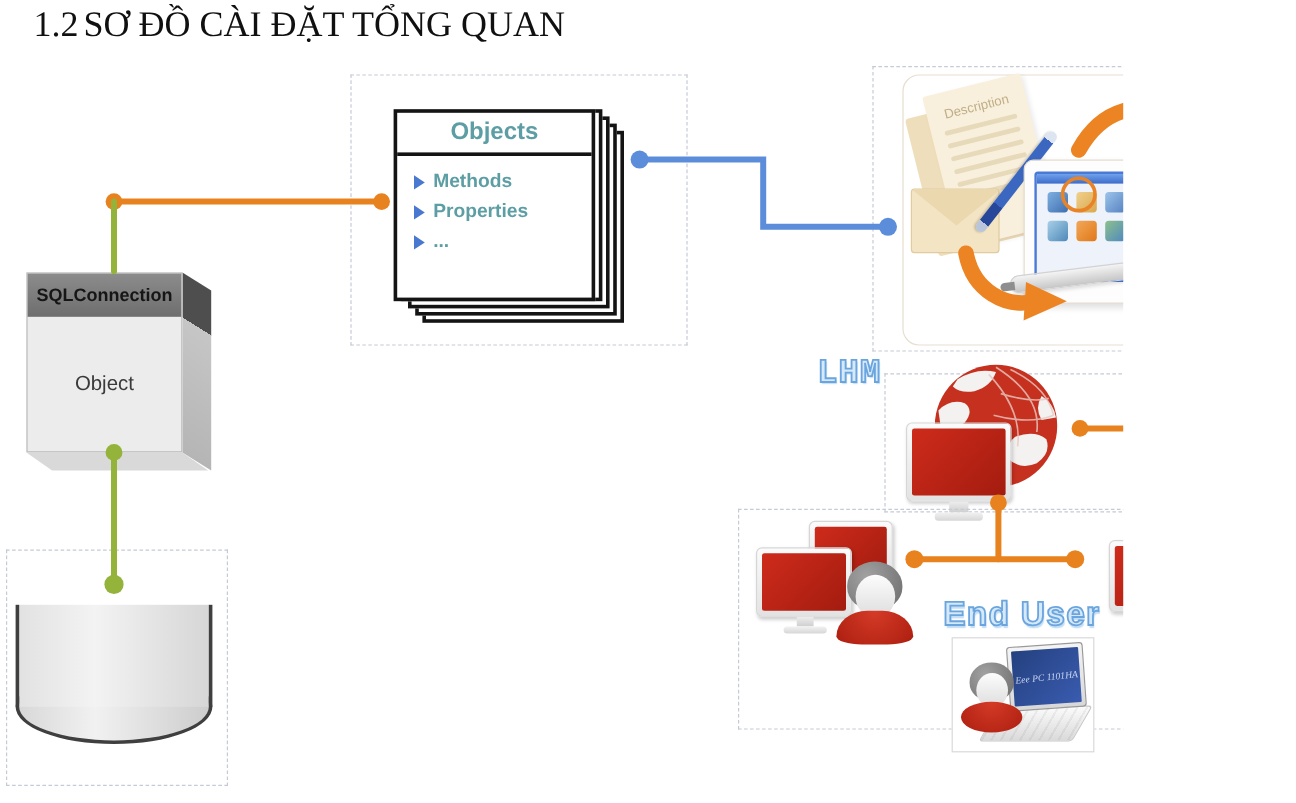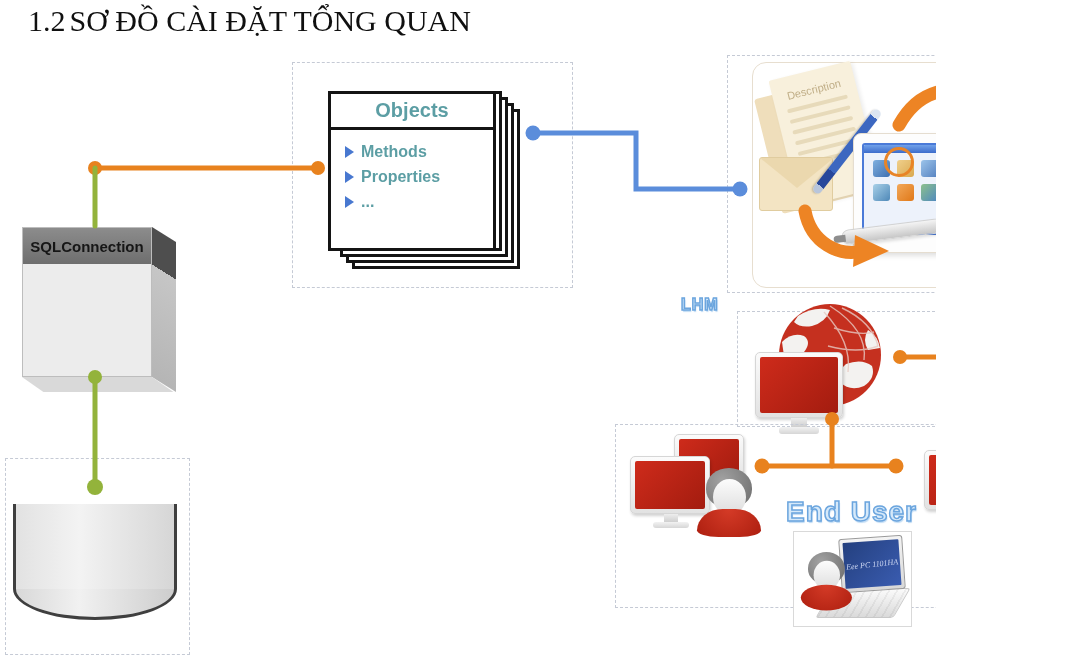--- a/index.html
+++ b/index.html
@@ -140,20 +140,21 @@
         </div>
       </div>
     </div>
   </div>
 
   <div style="position:absolute; left:22px; top:225px; width:156px; height:170px;padding-left:32px;">
     <div class="sql-side"></div>
     <div class="sql-bottom"></div>
     <div class="sql-front">
       <div class="sql-header">SQLConnection</div>
+      <div class="sql-body">Object</div>
     </div>
   </div>
 
   <div class="dashed-group" style="left:5px; top:458px; width:185px; height:197px;"></div>
   <div class="cyl">
     <div class="cyl-bottom"></div>
     <div class="cyl-body"></div>
   </div>
 
   <div class="dashed-group" style="left:727px; top:55px; width:352px; height:238px;"></div>
@@ -228,21 +229,21 @@
     </svg>
     <svg class="arrow-svg" style="left:42px; top:136px;" width="102" height="70" viewBox="0 0 102 70">
       <path d="M10 12 C16 44 44 58 68 52" stroke="#ED8424" stroke-width="13" fill="none" stroke-linecap="round"></path>
       <polygon points="60,36 94,52 58,68" fill="#ED8424"></polygon>
     </svg>
 
     <div class="bubble" style="left:232px; top:188px; font-size:28px;">GUI</div>
   </div>
 
   <div class="dashed-group" style="left:737px; top:311px; width:343px; height:116px;"></div>
-  <div class="bubble" style="left:681px; top:296px; font-size:16px;">LHM</div>
+  <div class="bubble" style="left:681px; top:296px; font-size:28px;font-family:Liberation Mono, monospace;">LHM</div>
 
   <svg style="position:absolute; left:768px; top:302px;" width="122" height="108" viewBox="0 0 122 108">
     <circle cx="62" cy="53" r="51" fill="#C5301F"></circle>
     <path d="M30 14 Q46 4 62 8 Q58 20 44 24 Q32 26 26 20 Z" fill="#F3F2F0"></path>
     <path d="M14 40 Q24 30 36 34 Q44 40 36 50 Q26 58 16 54 Z" fill="#F3F2F0"></path>
     <path d="M78 62 Q94 56 104 64 Q108 76 96 84 Q82 90 72 80 Q70 68 78 62 Z" fill="#F3F2F0"></path>
     <path d="M40 84 Q54 78 64 86 Q60 98 46 98 Q38 92 40 84 Z" fill="#F3F2F0"></path>
     <path d="M100 28 Q110 34 112 46 L100 48 Q94 38 100 28 Z" fill="#F3F2F0"></path>
     <g stroke="#E7C9C2" stroke-width="1.4" fill="none" opacity="0.8">
       <path d="M62 4 Q100 28 96 58"></path>

